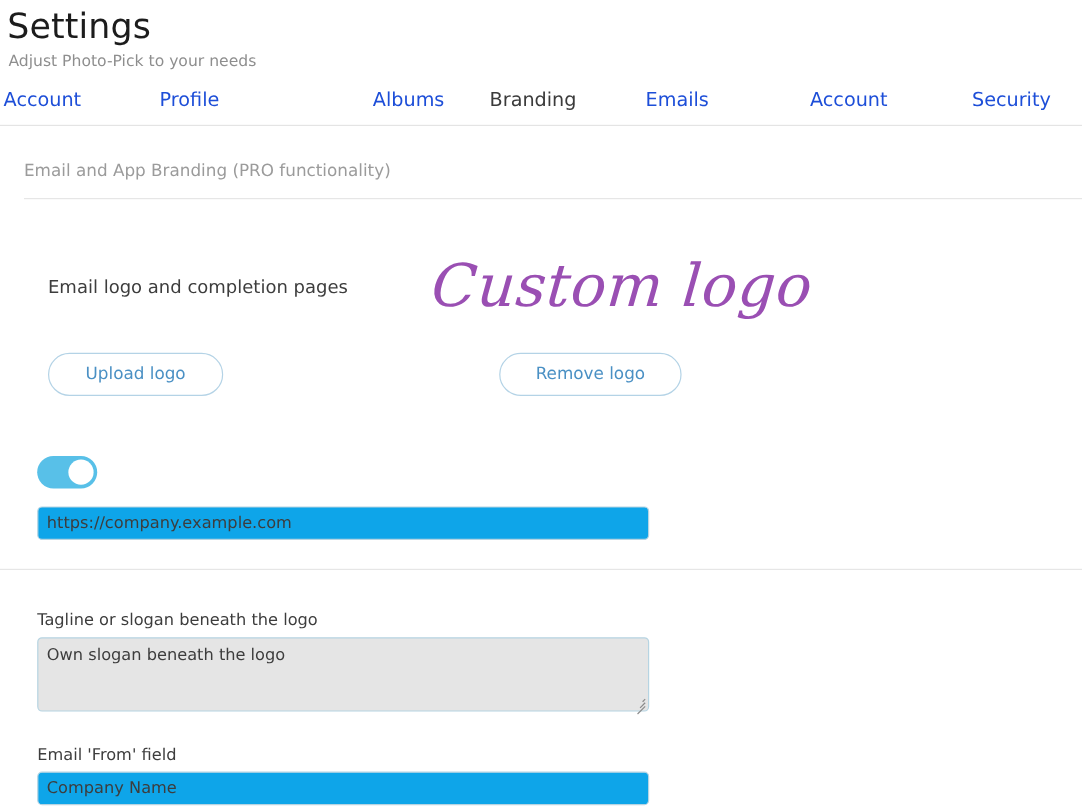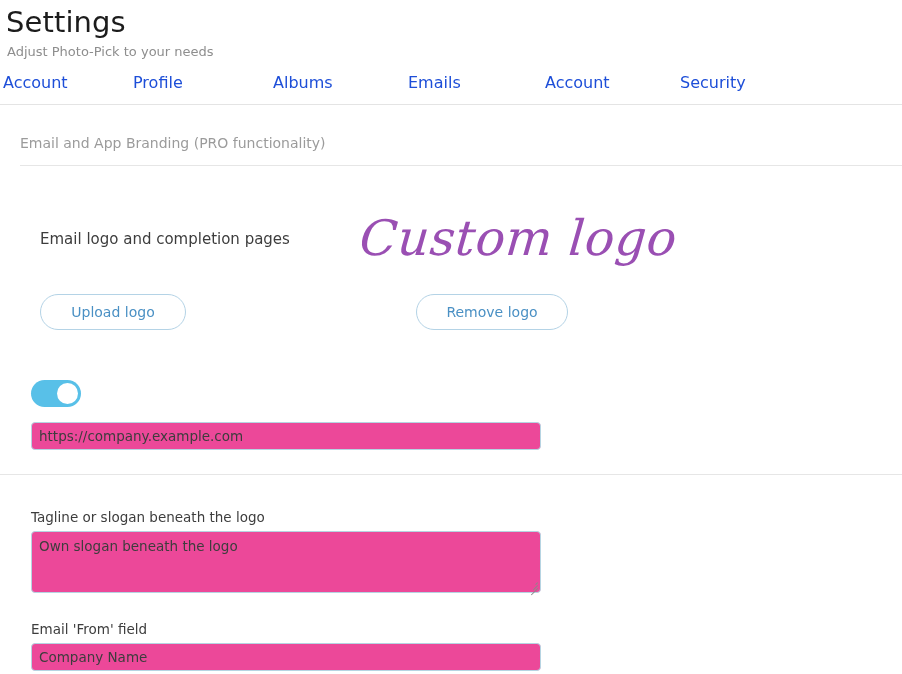--- a/index.html
+++ b/index.html
@@ -50,21 +50,21 @@
     cursor: pointer;
     white-space: nowrap;
     line-height: 20px;
   }
   .tab.active {
     color: #3b3b3b;
     cursor: default;
   }
   .tab-account   { width: 130px; }
   .tab-profile   { width: 140px; }
-  .tab-albums    { width: 135px; }
+  .tab-albums    { width: 135px; text-align: center; }
   .tab-branding  { width: 130px; }
   .tab-emails    { width: 137px; }
   .tab-contacts  { width: 135px; }
   .tab-security  { width: 90px; }
 
   
   .section-head {
     margin-top: 29px;
     padding-left: 20px;
   }
@@ -168,21 +168,21 @@
   
   .field-block { padding-left: 31px; }
 
   .text-input {
     box-sizing: border-box;
     display: block;
     width: 510px;
     height: 28px;
     border: 1px solid #b6d4e2;
     border-radius: 4px;
-    background: #ec4899;
+    background: #0ea5e9;
     font-family: "DejaVu Sans", "Liberation Sans", sans-serif;
     font-size: 13.5px;
     color: #3d3d3d;
     padding: 0 7px;
     outline: none;
   }
   .url-input { margin-top: 15px; }
 
   .field-label {
     font-size: 13.5px;
@@ -195,21 +195,21 @@
     position: relative;
     width: 510px;
   }
   .text-area {
     box-sizing: border-box;
     display: block;
     width: 510px;
     height: 62px;
     border: 1px solid #b6d4e2;
     border-radius: 4px;
-    background: #ec4899;
+    background: #e5e5e5;
     font-family: "DejaVu Sans", "Liberation Sans", sans-serif;
     font-size: 13.5px;
     color: #3d3d3d;
     padding: 5px 7px;
     outline: none;
     resize: none;
     overflow: hidden;
     line-height: 18px;
   }
   .resize-grip {
@@ -240,20 +240,21 @@
 
 <div class="page-header">
   <h1 class="page-title">Settings</h1>
   <div class="page-subtitle">Adjust Photo-Pick to your needs</div>
 </div>
 
 <nav class="tabs">
   <div class="tab tab-account">Account</div>
   <div class="tab tab-profile">Profile</div>
   <div class="tab tab-albums">Albums</div>
+  <div class="tab tab-branding active">Branding</div>
   <div class="tab tab-emails">Emails</div>
   <div class="tab tab-contacts">Account</div>
   <div class="tab tab-security">Security</div>
 </nav>
 
 <div class="section-head">
   <div class="section-head-label">Email and App Branding (PRO functionality)</div>
 </div>
 <div class="divider divider-indent"></div>
 

